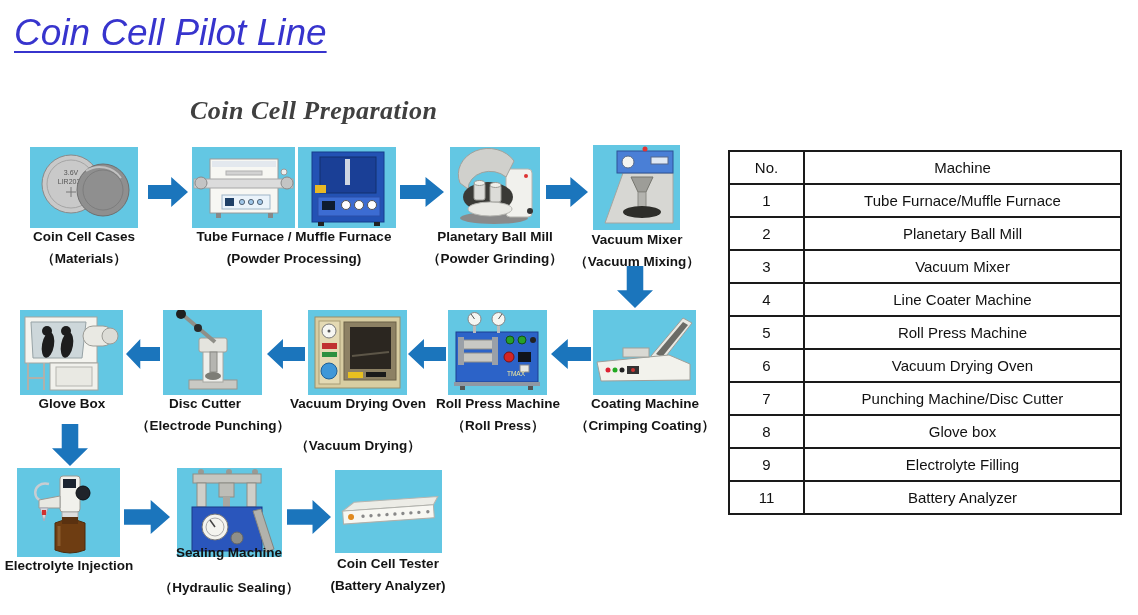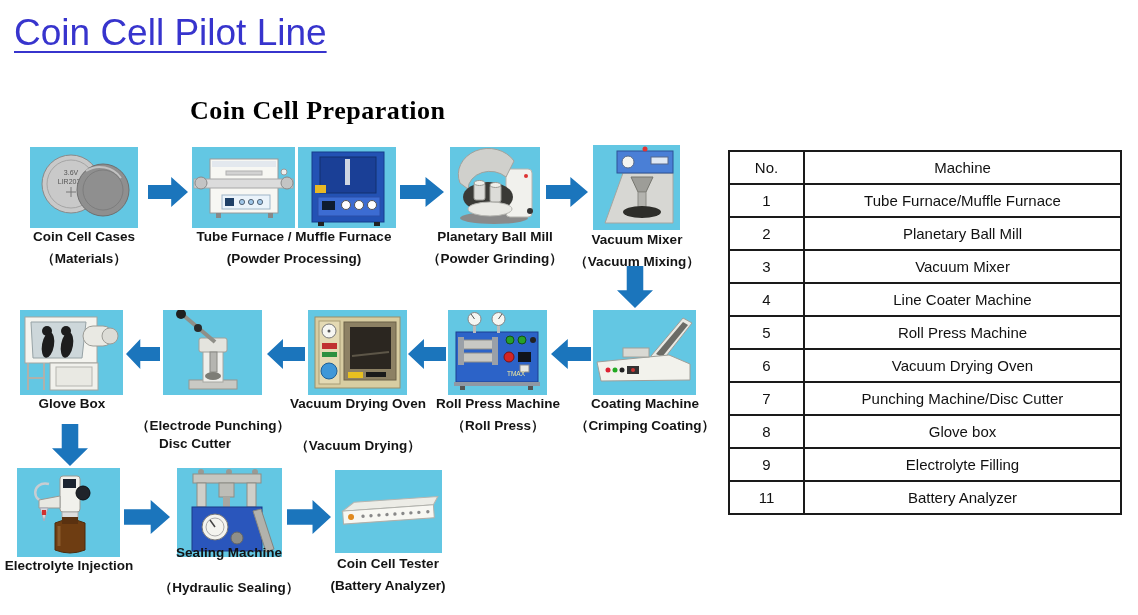--- a/index.html
+++ b/index.html
@@ -1,28 +1,28 @@
 <!DOCTYPE html>
 <html><head>
 <meta charset="utf-8">
 <style>
   html,body{margin:0;padding:0;}
   body{
     width:1138px;height:615px;position:relative;background:#ffffff;
     font-family:"Liberation Sans",sans-serif;overflow:hidden;color:#1a1a1a;
   }
-  .abs{position:absolute;}
+  .abs{position:absolute;font-style:italic;}
   #page-title{
     left:14px;top:12px;font-size:37px;color:#3734cd;
     text-decoration:underline;text-decoration-thickness:2px;text-underline-offset:6px;
     cursor:pointer;
   }
   #diagram-heading{
     left:190px;top:96px;font-size:26px;font-weight:bold;
-    font-family:"Liberation Serif",serif;color:#000000;letter-spacing:.5px;
+    font-family:"Liberation Serif",serif;color:#404040;letter-spacing:.5px;
   }
   .node{position:absolute;background:#63c7e3;}
   .node svg{display:block;}
   .lbl{
     position:absolute;font-size:13.5px;font-weight:bold;color:#141414;
     text-align:center;white-space:nowrap;line-height:1.1;
   }
   .arrow{position:absolute;background:#1b75bc;}
   .arrow.right{clip-path:polygon(0% 27%,58% 27%,58% 0%,100% 50%,58% 100%,58% 73%,0% 73%);}
   .arrow.left{clip-path:polygon(100% 27%,42% 27%,42% 0%,0% 50%,42% 100%,42% 73%,100% 73%);}
@@ -222,21 +222,21 @@
   </svg>
 </div>
 <div class="arrow down" style="left:52px;top:424px;width:36px;height:42px;"></div>
 
 <div class="lbl" style="left:545px;top:397px;width:200px;">Coating Machine</div>
 <div class="lbl" style="left:545px;top:419px;width:200px;">（Crimping Coating）</div>
 <div class="lbl" style="left:398px;top:397px;width:200px;">Roll Press Machine</div>
 <div class="lbl" style="left:398px;top:419px;width:200px;">（Roll Press）</div>
 <div class="lbl" style="left:258px;top:397px;width:200px;">Vacuum Drying Oven</div>
 <div class="lbl" style="left:258px;top:439px;width:200px;">（Vacuum Drying）</div>
-<div class="lbl" style="left:95px;top:397px;width:200px;margin-top:40px;">Disc Cutter</div>
+<div class="lbl" style="left:105px;top:397px;width:200px;">Disc Cutter</div>
 <div class="lbl" style="left:113px;top:419px;width:200px;">（Electrode Punching）</div>
 <div class="lbl" style="left:-28px;top:397px;width:200px;">Glove Box</div>
 
 <div class="node" style="left:17px;top:468px;width:103px;height:89px;">
   <svg width="103" height="89" viewBox="0 0 103 89">
     <path d="M32 16 C14 12 14 36 30 33" fill="none" stroke="#c8cdd2" stroke-width="2.5"></path>
     <rect x="43" y="8" width="20" height="36" rx="3" fill="#f1f1ec" stroke="#9a9a94"></rect>
     <rect x="46" y="11" width="13" height="9" fill="#1b2430"></rect>
     <circle cx="66" cy="25" r="7" fill="#20242a" stroke="#0c0e12"></circle>
     <path d="M43 28 L22 32 L22 40 L43 40 Z" fill="#e8e8e2" stroke="#9a9a94"></path>

